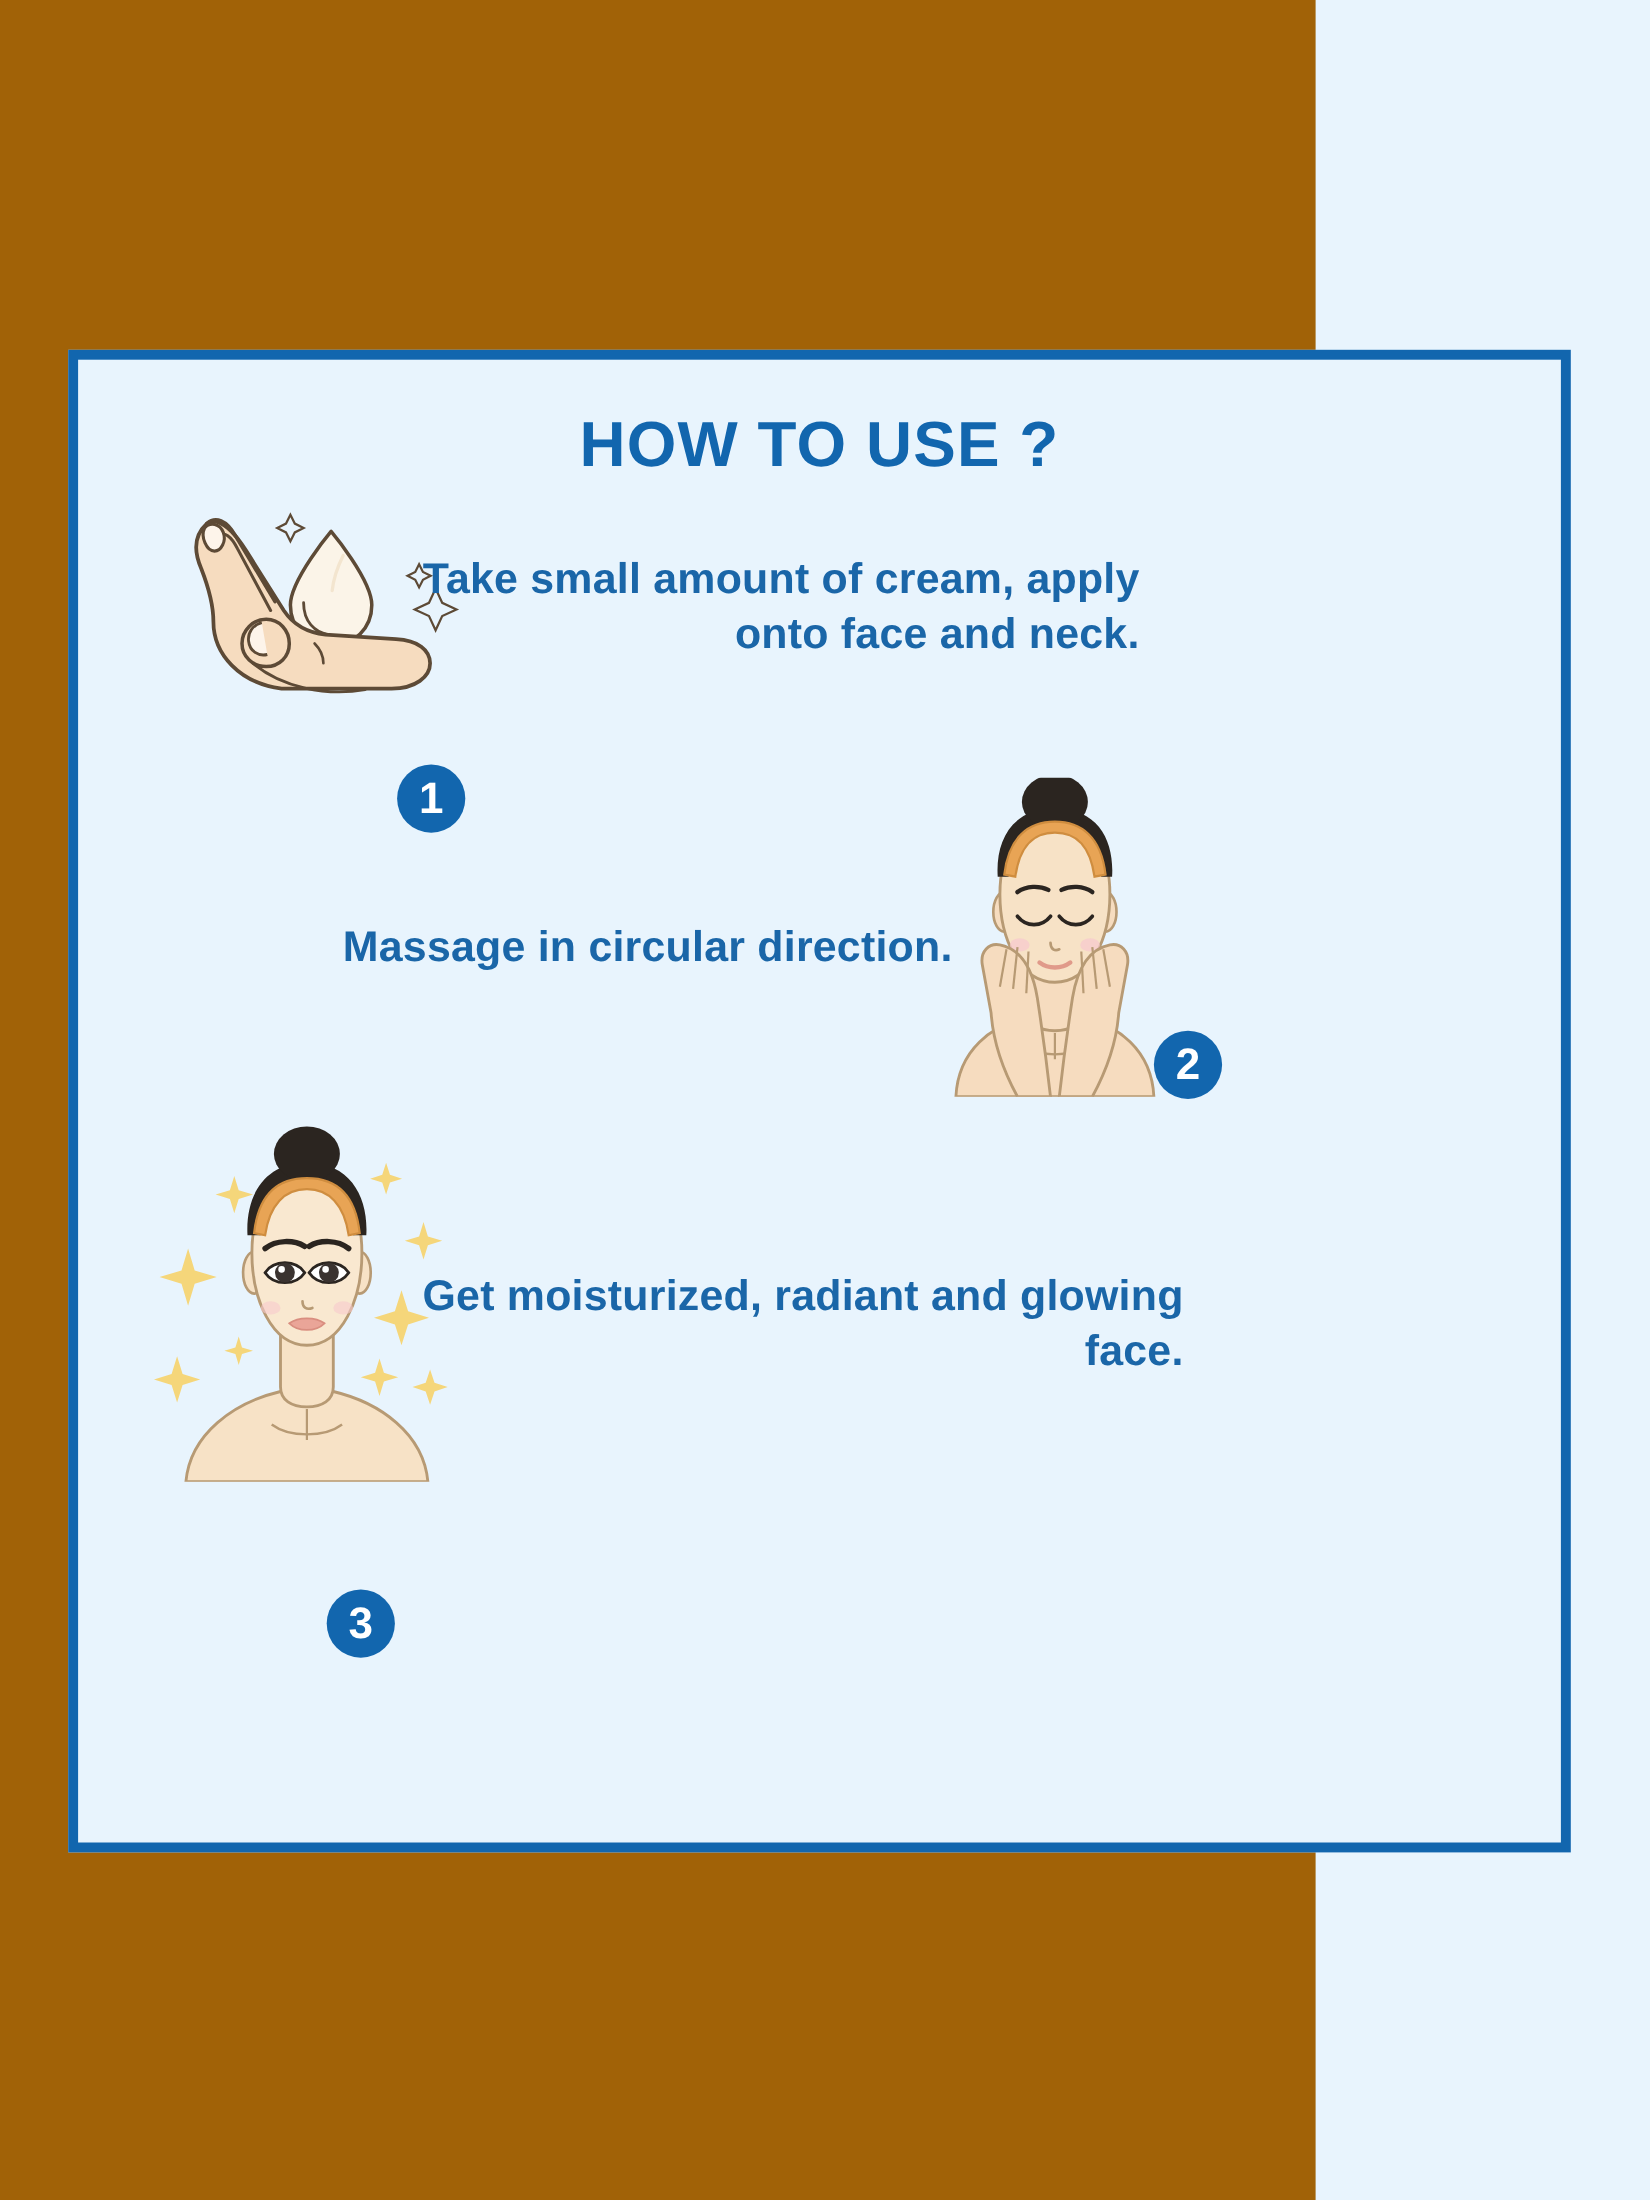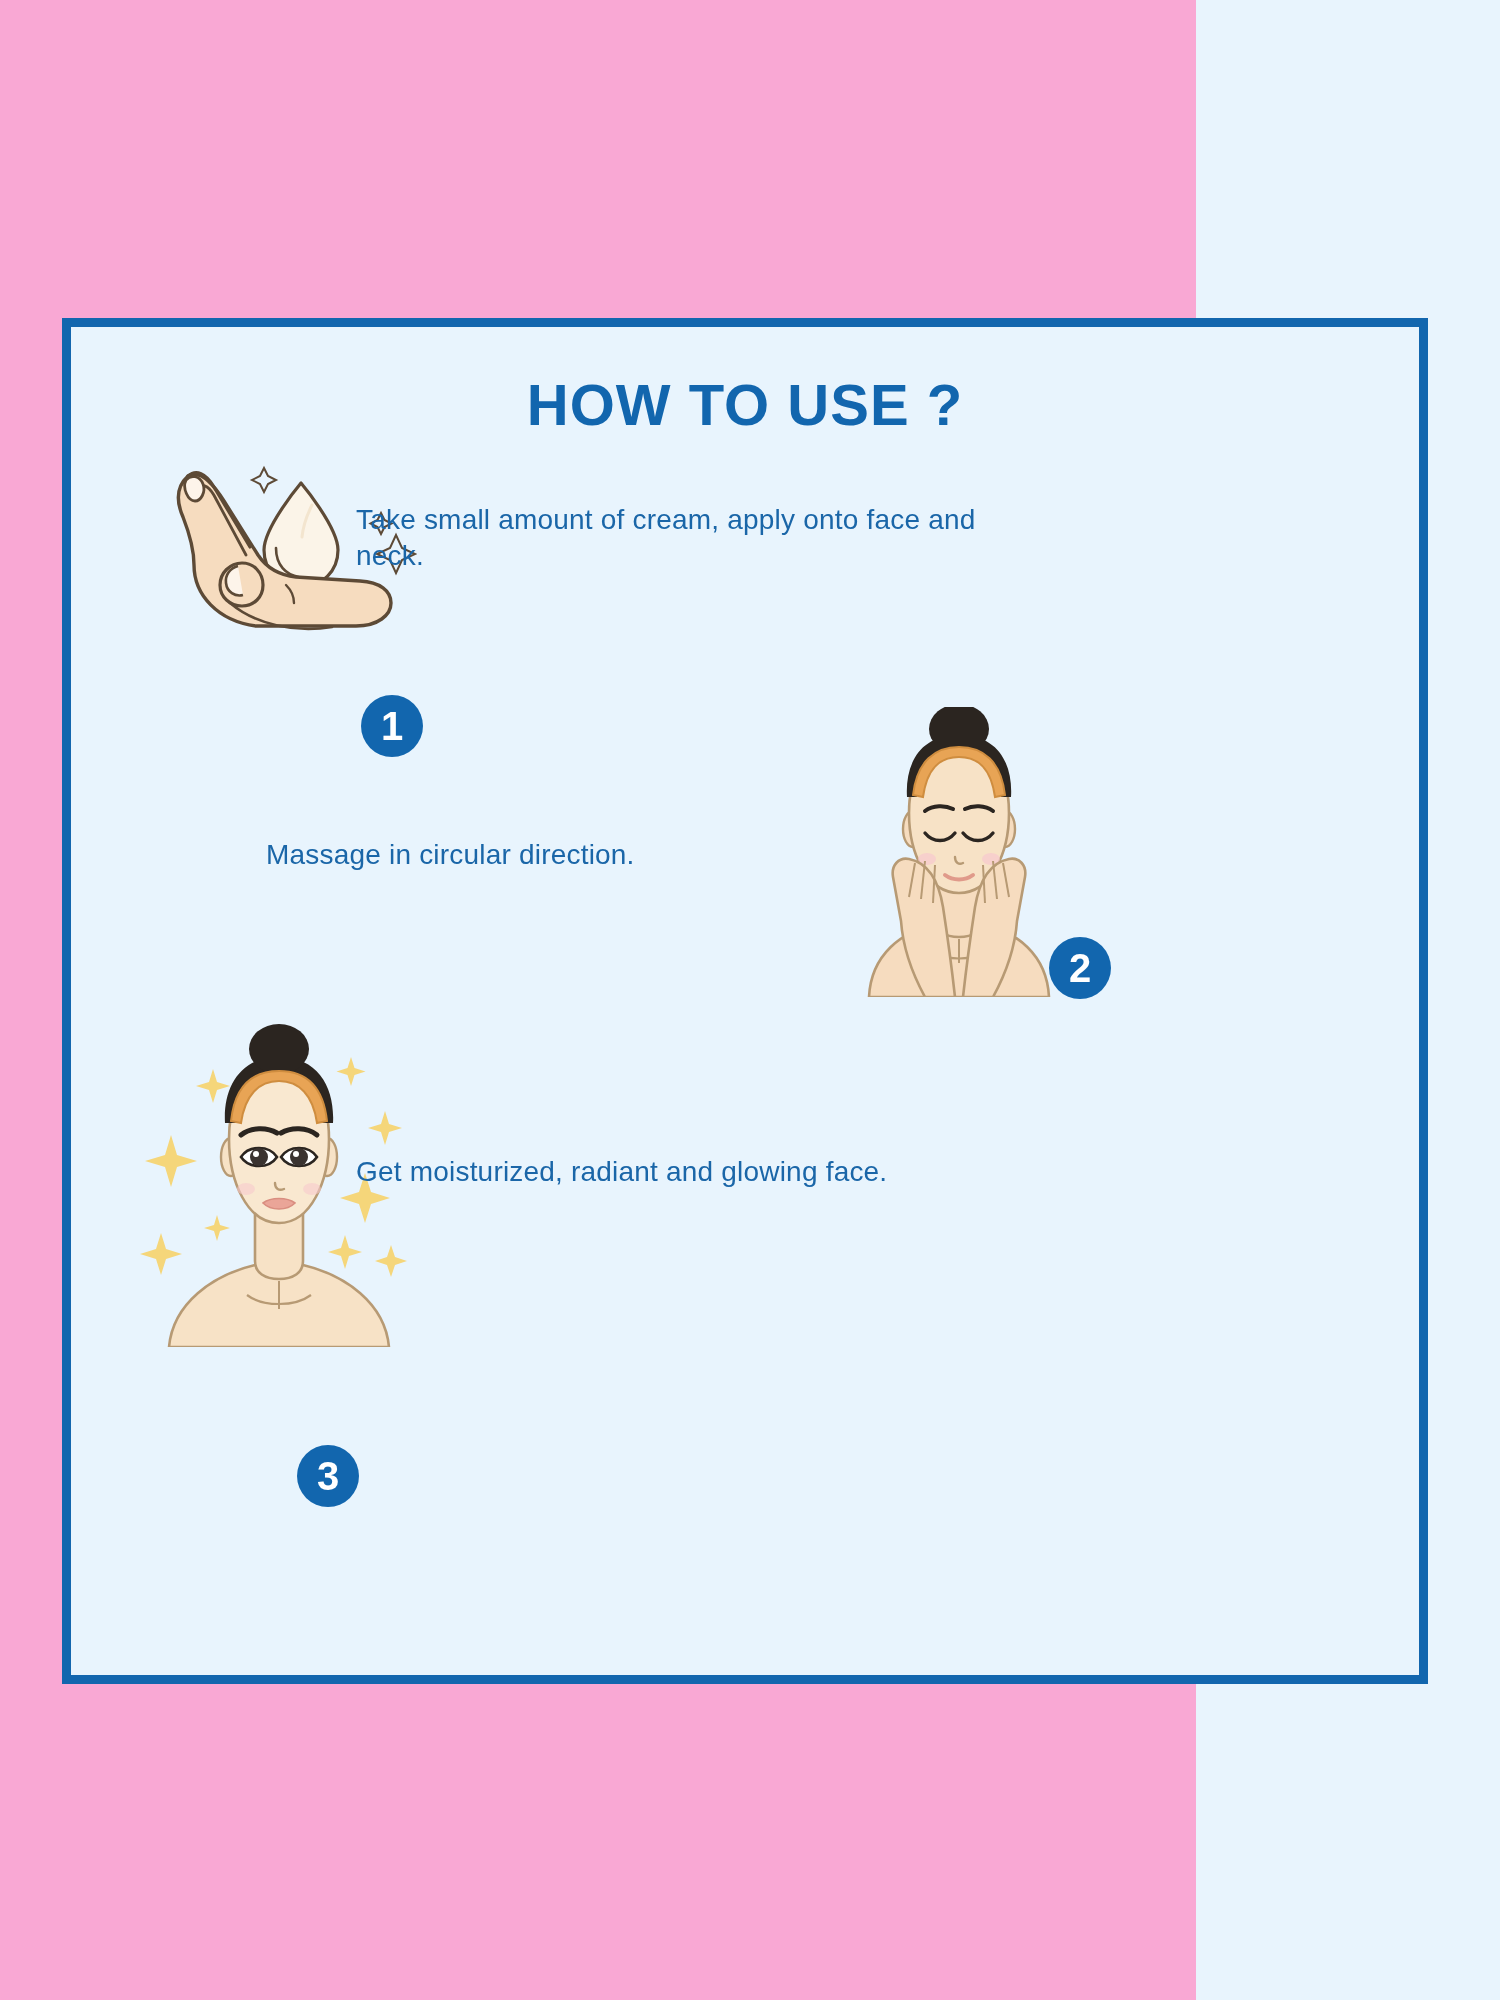--- a/index.html
+++ b/index.html
@@ -11,21 +11,21 @@
     height: 2000px;
     background: #e8f4fd;
     font-family: "Liberation Sans", sans-serif;
     overflow: hidden;
   }
 
   .page {
     position: relative;
     width: 1196px;
     height: 2000px;
-    background: #f9a8d4;
+    background: #a16207;
   }
 
   
   .frame {
     position: absolute;
     left: 62px;
     top: 318px;
     width: 1366px;
     height: 1366px;
     border: 9px solid #1266ae;
@@ -46,25 +46,26 @@
     letter-spacing: 1px;
     font-family: "Liberation Sans", sans-serif;
   }
 
   
   .step {
     position: absolute;
   }
   .step-text {
     position: absolute;
-    font-size: 28px;
-    font-weight: normal;
+    font-size: 39px;
+    font-weight: bold;
     color: #1a66a8;
     line-height: 1.28;
     letter-spacing: 0.2px;
+    text-align: right;
   }
 
   .art {
     position: absolute;
   }
   .art svg { display: block; }
 
   
   #step1-art { left: 75px; top: 116px; }
   #step1-text { left: 285px; top: 175px; width: 680px; }

